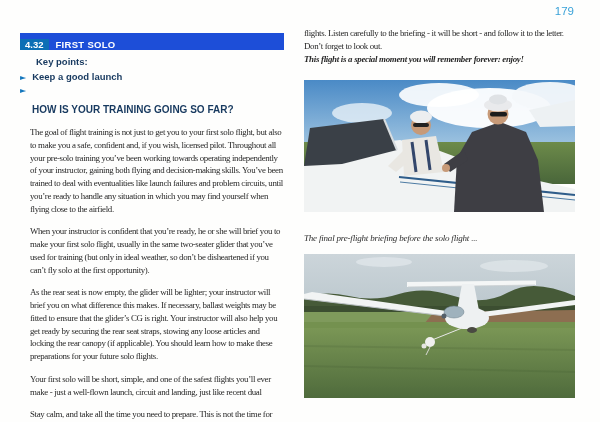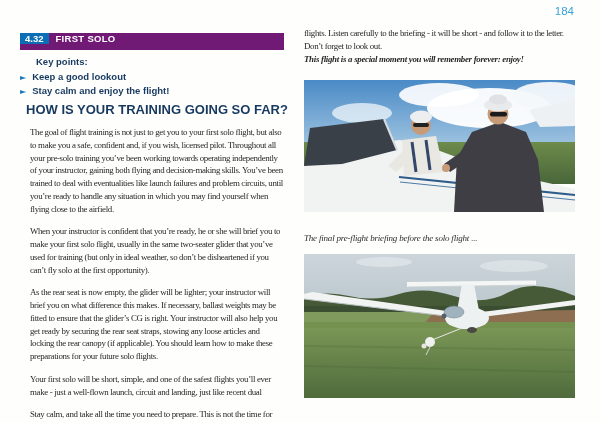--- a/index.html
+++ b/index.html
@@ -6,41 +6,41 @@
   .page {
     position:relative; width:600px; height:422px; background:#fefefd;
     font-family:"Liberation Serif", serif; overflow:hidden;
   }
   .page-number {
     position:absolute; top:5px; right:26px;
     font-family:"Liberation Sans", sans-serif; font-size:11.5px; color:#3aa2d8;
   }
   .section-bar {
     position:absolute; left:20px; top:33px; width:264px; height:17px;
-    background:#701a75; display:flex; align-items:flex-start;
+    background:#1d4ed8; display:flex; align-items:flex-end;
     font-family:"Liberation Sans", sans-serif; font-weight:bold; color:#ffffff;
   }
   .section-number {
     background:#0c6fb5; display:flex; align-items:center;
     padding:0 5px; font-size:9.5px;
   }
   .section-title { display:flex; align-items:center; padding-left:7px; font-size:9.5px; letter-spacing:0.3px; }
 
   .key-points {
     position:absolute; left:20px; top:56px; width:273px;
     font-family:"Liberation Sans", sans-serif; color:#17395f;
   }
   .kp-heading { font-weight:bold; font-size:9.5px; line-height:12px; margin:0 0 2px 16px; }
   .kp-item { display:flex; align-items:baseline; font-weight:bold; font-size:9.5px; line-height:13px; }
   .kp-arrow { color:#1577bd; font-size:8px; margin-right:6px; font-family:"DejaVu Sans", sans-serif; }
 
   .left-col { position:absolute; left:20px; top:104px; width:274px; }
   .subheading {
     font-family:"Liberation Sans", sans-serif; font-weight:bold;
-    font-size:13px; line-height:12px; color:#17395f; margin:0 0 4px 6px;
+    font-size:10px; line-height:12px; color:#17395f; margin:0 0 4px 12px;
   }
   .body-text p {
     margin:10px; font-size:8.9px; line-height:12.75px; letter-spacing:-0.35px;
     color:#282828;
   }
   .body-text p.para-gap { margin-top:6px; }
 
   .right-col { position:absolute; left:304px; top:27px; width:271px; }
   .cont-text { margin:0; font-size:8.9px; line-height:12.75px; letter-spacing:-0.35px; color:#282828; }
   .emphasis { margin:0; font-size:8.9px; line-height:12.75px; letter-spacing:-0.3px; color:#282828; font-weight:bold; font-style:italic; }
@@ -51,36 +51,35 @@
   .caption {
     margin:21px 0 0 0; font-style:italic; font-size:9px; line-height:11px;
     letter-spacing:-0.2px; color:#2e2e2e;
   }
 </style>
 </head>
 <body>
 
 <div class="page">
 
-  <div class="page-number">184</div>
+  <div class="page-number">179</div>
 
   <div class="section-bar">
     <div class="section-number">4.32</div>
     <div class="section-title">FIRST SOLO</div>
   </div>
 
   <div class="key-points">
     <p class="kp-heading">Key points:</p>
     <div class="kp-item">
       <span class="kp-arrow">►</span>
-      <span>Keep a good lookout</span>
+      <span>Keep a good launch</span>
     </div>
     <div class="kp-item">
       <span class="kp-arrow">►</span>
-      <span>Stay calm and enjoy the flight!</span>
     </div>
   </div>
 
   <div class="left-col">
     <p class="subheading">HOW IS YOUR TRAINING GOING SO FAR?</p>
     <div class="body-text">
       <p>The goal of flight training is not just to get you to your first solo flight, but also to make you a safe, confident and, if you wish, licensed pilot. Throughout all your pre-solo training you’ve been working towards operating independently of your instructor, gaining both flying and decision-making skills. You’ve been trained to deal with eventualities like launch failures and problem circuits, until you’re ready to handle any situation in which you may find yourself when flying close to the airfield.</p>
       <p class="para-gap">When your instructor is confident that you’re ready, he or she will brief you to make your first solo flight, usually in the same two-seater glider that you’ve used for training (but only in ideal weather, so don’t be disheartened if you can’t fly solo at the first opportunity).</p>
       <p>As the rear seat is now empty, the glider will be lighter; your instructor will brief you on what difference this makes. If necessary, ballast weights may be fitted to ensure that the glider’s CG is right. Your instructor will also help you get ready by securing the rear seat straps, stowing any loose articles and locking the rear canopy (if applicable). You should learn how to make these preparations for your future solo flights.</p>
       <p>Your first solo will be short, simple, and one of the safest flights you’ll ever make - just a well-flown launch, circuit and landing, just like recent dual</p>

